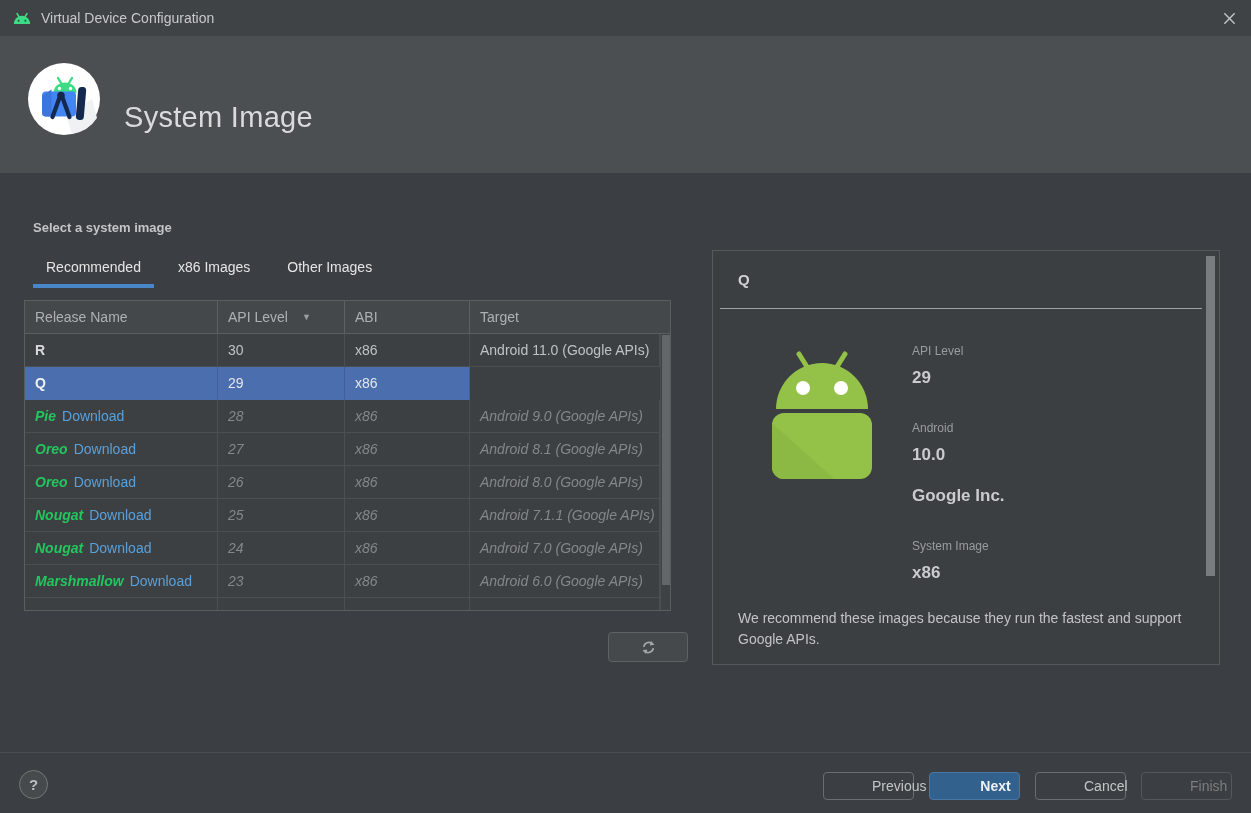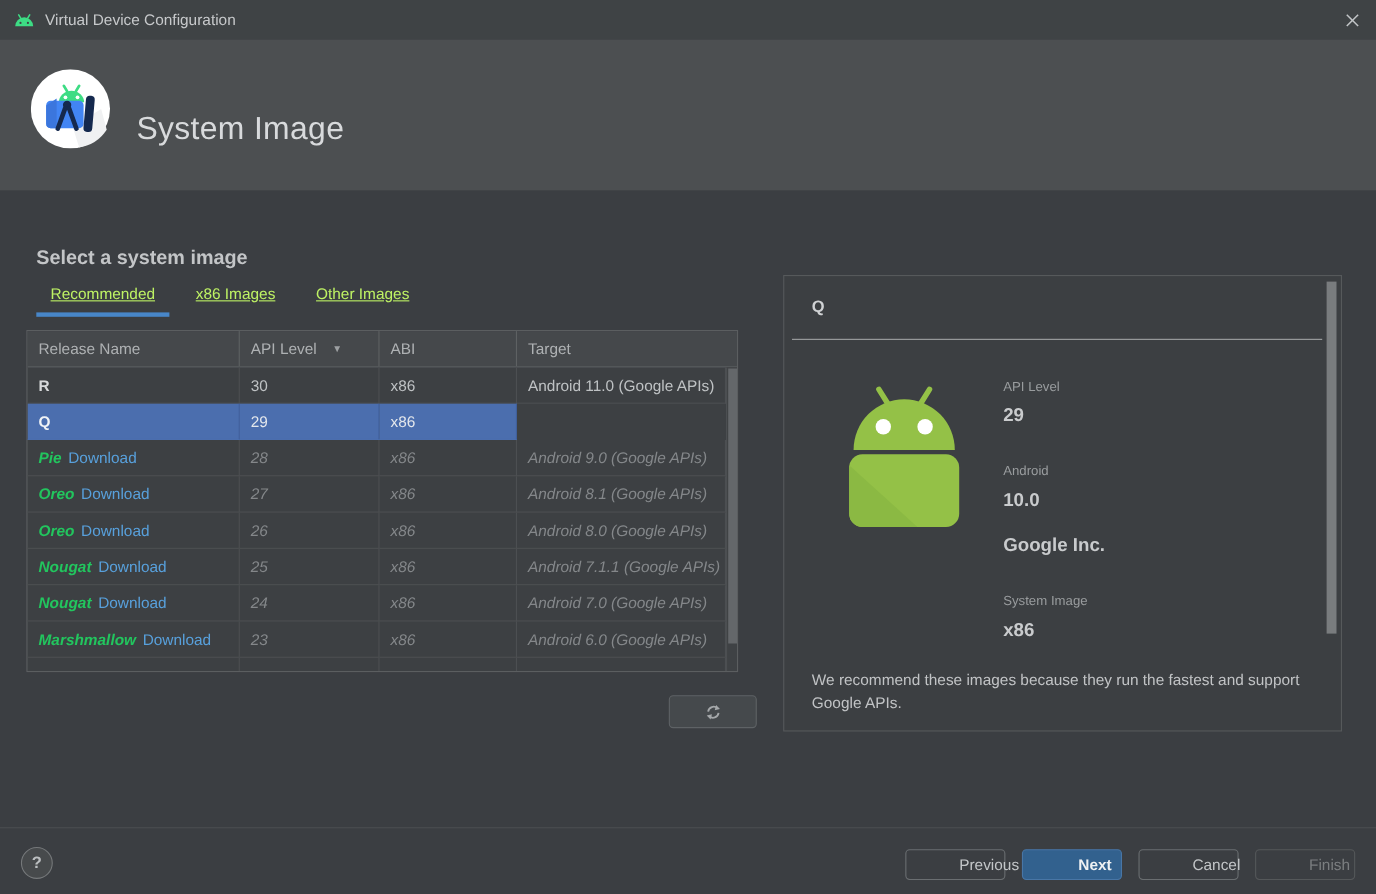--- a/index.html
+++ b/index.html
@@ -10,23 +10,23 @@
   .titlebar { position:absolute; top:0; left:0; right:0; height:36px; background:#3f4345; display:flex; align-items:center; padding:0 12px; }
   .titlebar-title { color:#c7c9cb; font-size:14px; margin-left:9px; }
   .close-btn { position:absolute; right:13px; top:9px; width:18px; height:18px; display:flex; align-items:center; justify-content:center; cursor:pointer; }
 
   
   .header-band { position:absolute; top:36px; left:0; right:0; height:137px; background:#4c4f51; }
   .avd-circle { position:absolute; left:28px; top:27px; width:72px; height:72px; }
   .page-title { position:absolute; left:124px; top:46px; font-size:29px; font-weight:300; color:#d8dadc; letter-spacing:0.3px; }
 
   
-  .section-heading { position:absolute; left:33px; top:209px; font-size:18px; font-weight:700; color:#c3c5c7; }
+  .section-heading { position:absolute; left:33px; top:209px; font-size:13px; font-weight:700; color:#c3c5c7; }
   .tabs { position:absolute; left:33px; top:259px; display:flex; }
-  .tab { position:relative; padding:0 13px 13px 13px; margin-right:11px; font-size:14px; color:#bef264; cursor:pointer;text-decoration:underline; }
+  .tab { position:relative; padding:0 13px 13px 13px; margin-right:11px; font-size:14px; color:#e5e5e5; cursor:pointer; }
   .tab.active::after { content:""; position:absolute; left:0; right:0; bottom:0; height:4px; background:#4886c8; }
 
   
   .simage-table { position:absolute; left:24px; top:300px; width:647px; height:311px; border:1px solid #5b5e60; background:#3d4043; overflow:hidden; }
   .thead { display:grid; grid-template-columns:193px 127px 125px 1fr; height:33px; background:#45484b; border-bottom:1px solid #5b5e60; }
   .th { display:flex; align-items:center; padding-left:10px; color:#aeb1b3; font-size:14px; border-right:1px solid #5e6163; white-space:nowrap; overflow:hidden; }
   .th:last-child { border-right:none; }
   .sort-arrow { font-size:9px; color:#9da0a2; margin-left:14px; }
   .tbody { position:absolute; top:33px; left:0; right:10px; bottom:0; }
   .tr { display:grid; grid-template-columns:193px 127px 125px 1fr; height:33px; }

